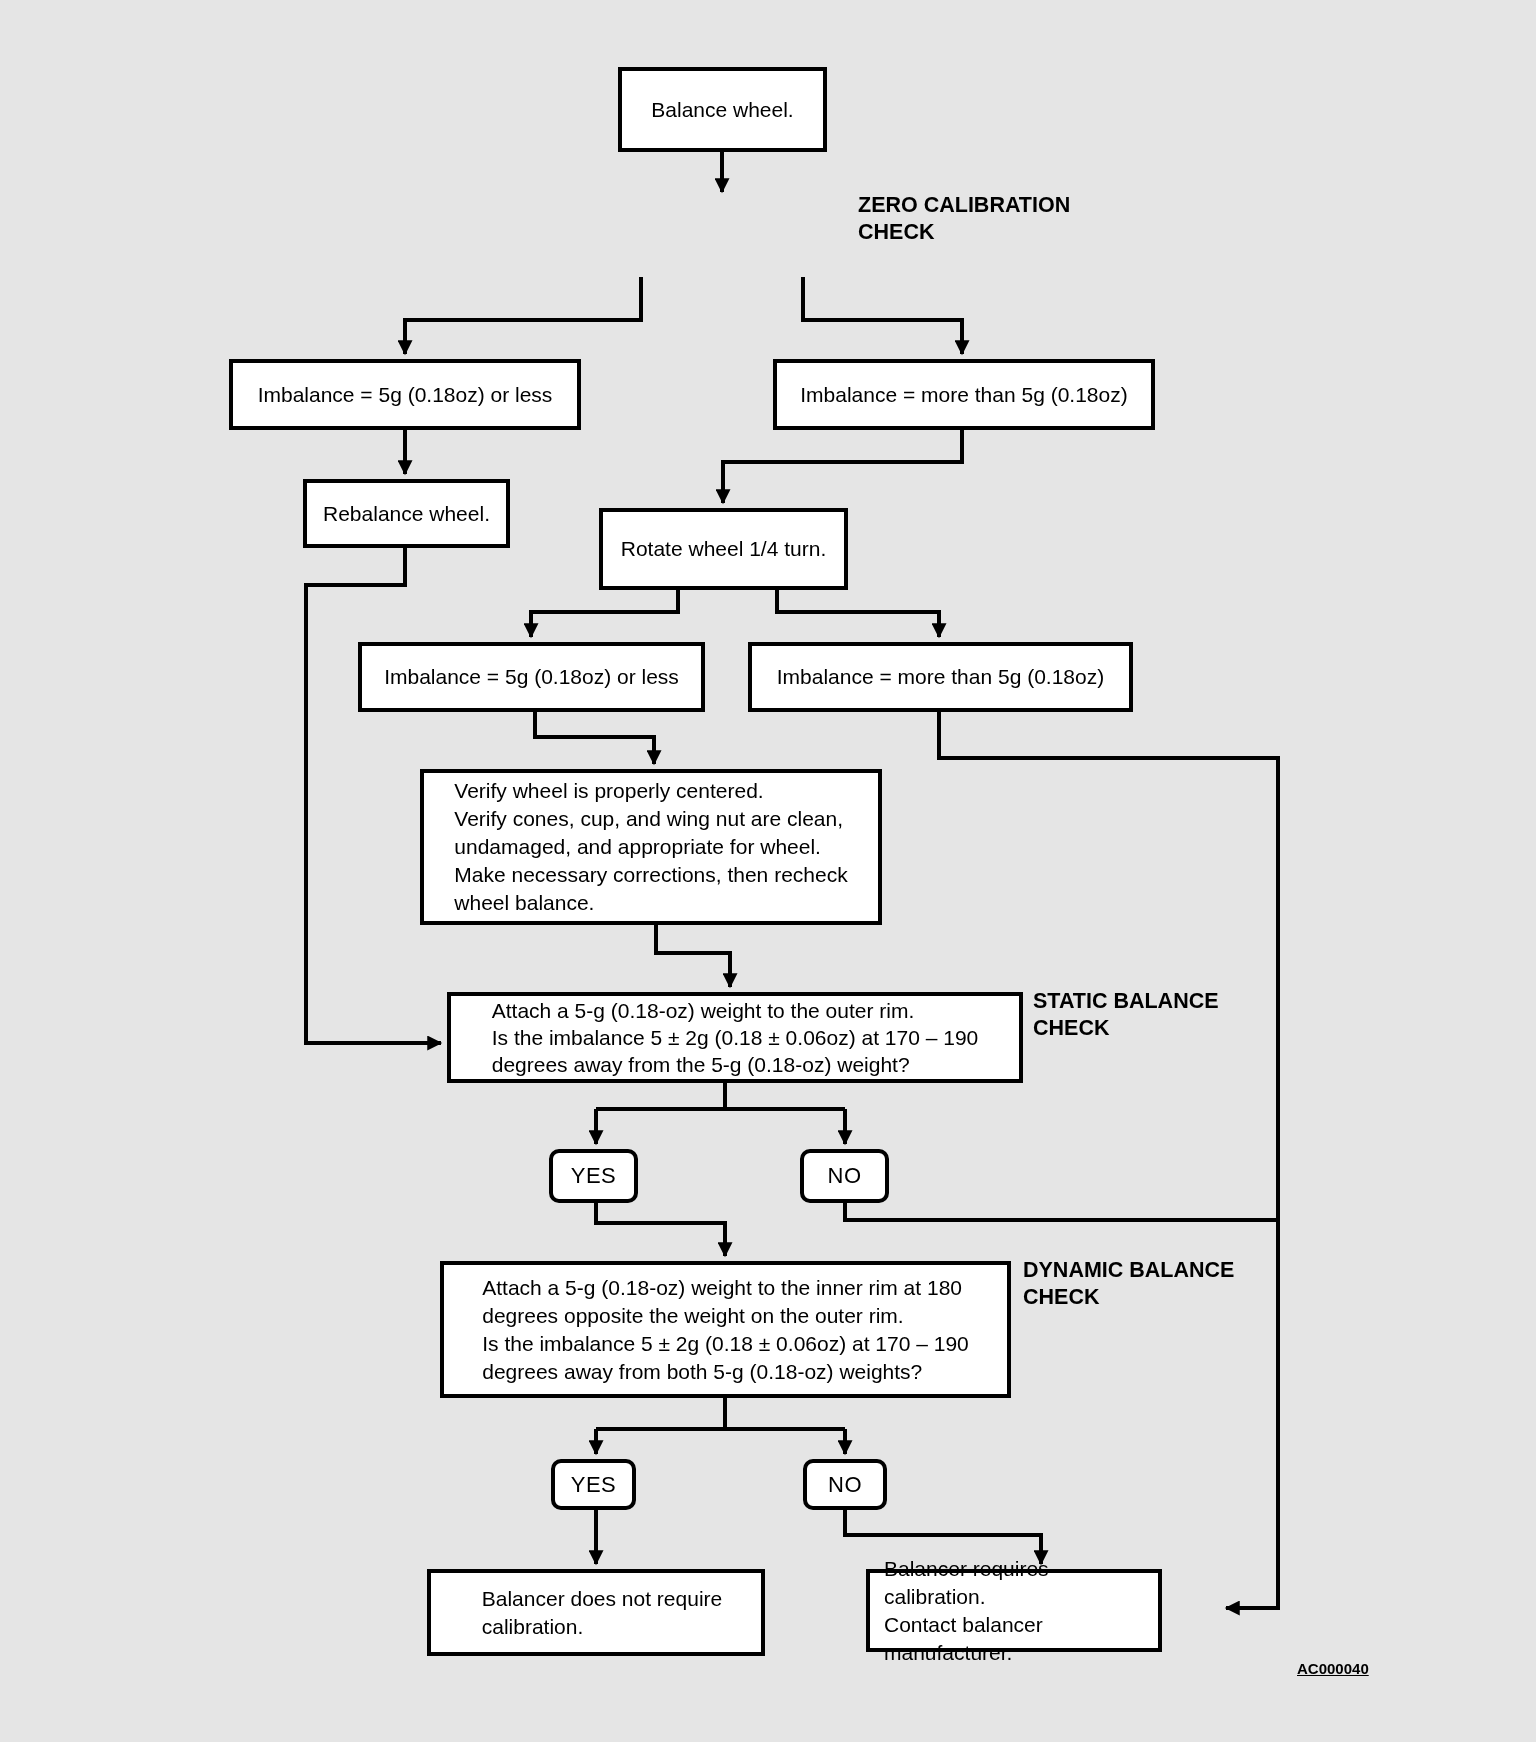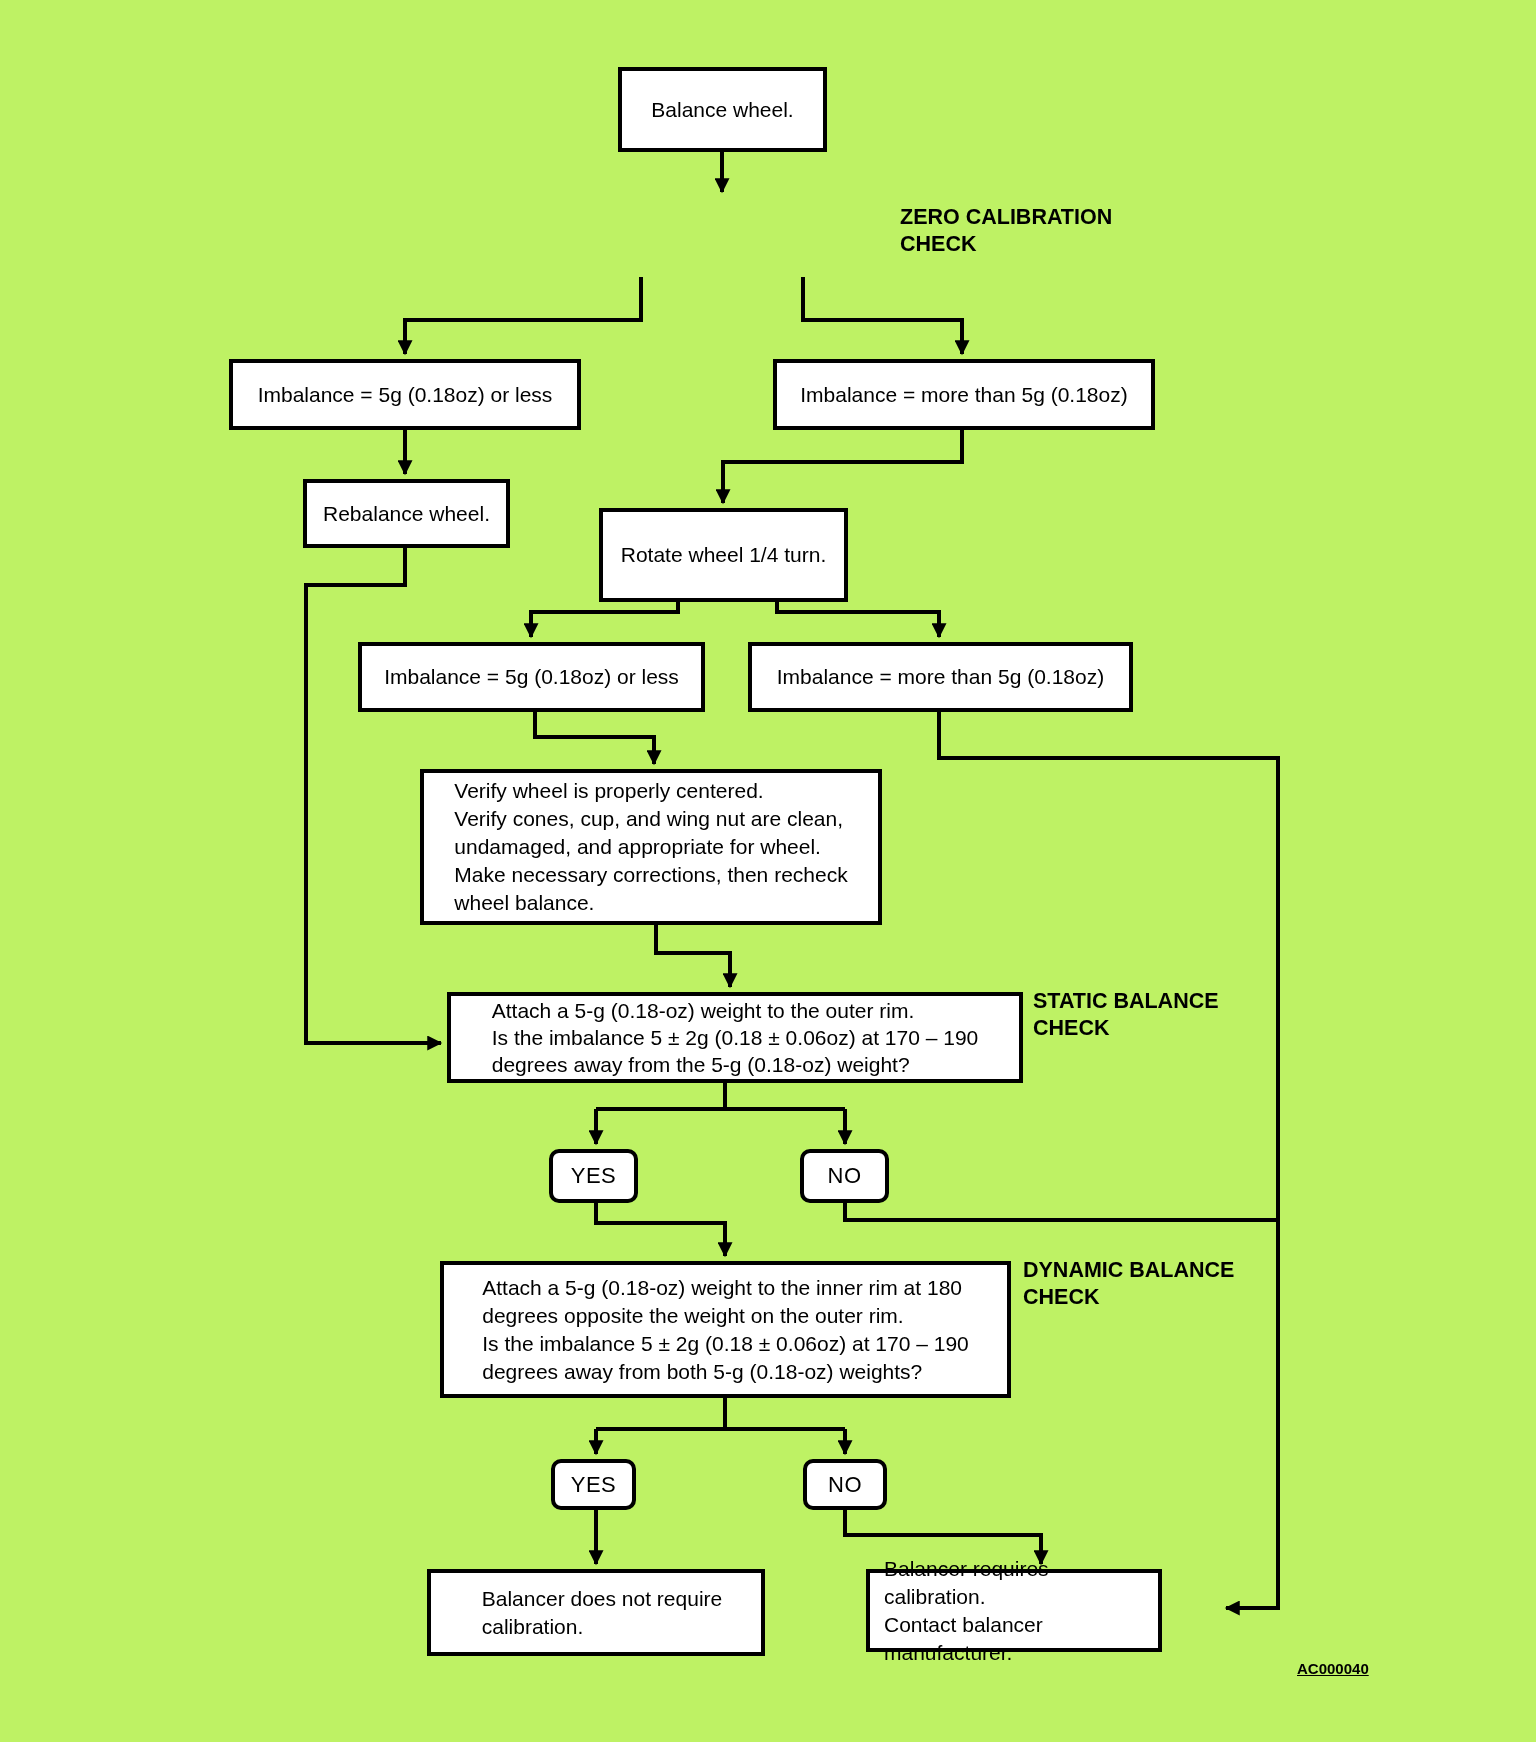--- a/index.html
+++ b/index.html
@@ -1,17 +1,17 @@
 <!DOCTYPE html>
 <html><head>
 <meta charset="utf-8">
 <style>
   html,body{margin:0;padding:0;background:#fff;}
   #canvas{
-    position:relative;width:1536px;height:1742px;background:#bef264;
+    position:relative;width:1536px;height:1742px;background:#e5e5e5;
     font-family:"Liberation Sans","DejaVu Sans",sans-serif;color:#000;
     overflow:hidden;
   }
   #wires{position:absolute;left:0;top:0;width:1536px;height:1742px;}
   .wire{fill:none;stroke:#000;stroke-width:4;}
   .node{
     position:absolute;box-sizing:border-box;background:#fff;border:4px solid #000;
     display:flex;align-items:center;justify-content:center;
     font-size:21px;line-height:28px;text-align:center;
   }
@@ -76,36 +76,36 @@
     <path class="wire" marker-end="url(#arr)" d="M596,1508 L596,1564"></path>
 
     <path class="wire" marker-end="url(#arr)" d="M845,1508 L845,1535 L1041,1535 L1041,1564"></path>
   </svg>
 
   <div class="node" style="left:618px;top:67px;width:209px;height:85px;">
     <span class="txt">Balance wheel.</span>
   </div>
 
 
-  <div class="seclabel" style="left:900px;top:192px;margin-top:12px;">ZERO CALIBRATION
+  <div class="seclabel" style="left:858px;top:192px;">ZERO CALIBRATION
 CHECK</div>
 
   <div class="node" style="left:229px;top:359px;width:352px;height:71px;">
     <span class="txt">Imbalance = 5g (0.18oz) or less</span>
   </div>
 
   <div class="node" style="left:773px;top:359px;width:382px;height:71px;">
     <span class="txt">Imbalance = more than 5g (0.18oz)</span>
   </div>
 
   <div class="node" style="left:303px;top:479px;width:207px;height:69px;">
     <span class="txt">Rebalance wheel.</span>
   </div>
 
-  <div class="node" style="left:599px;top:508px;width:249px;height:94px;">
+  <div class="node" style="left:599px;top:508px;width:249px;height:82px;">
     <span class="txt">Rotate wheel 1/4 turn.</span>
   </div>
 
   <div class="node" style="left:358px;top:642px;width:347px;height:70px;">
     <span class="txt">Imbalance = 5g (0.18oz) or less</span>
   </div>
 
   <div class="node" style="left:748px;top:642px;width:385px;height:70px;">
     <span class="txt">Imbalance = more than 5g (0.18oz)</span>
   </div>

